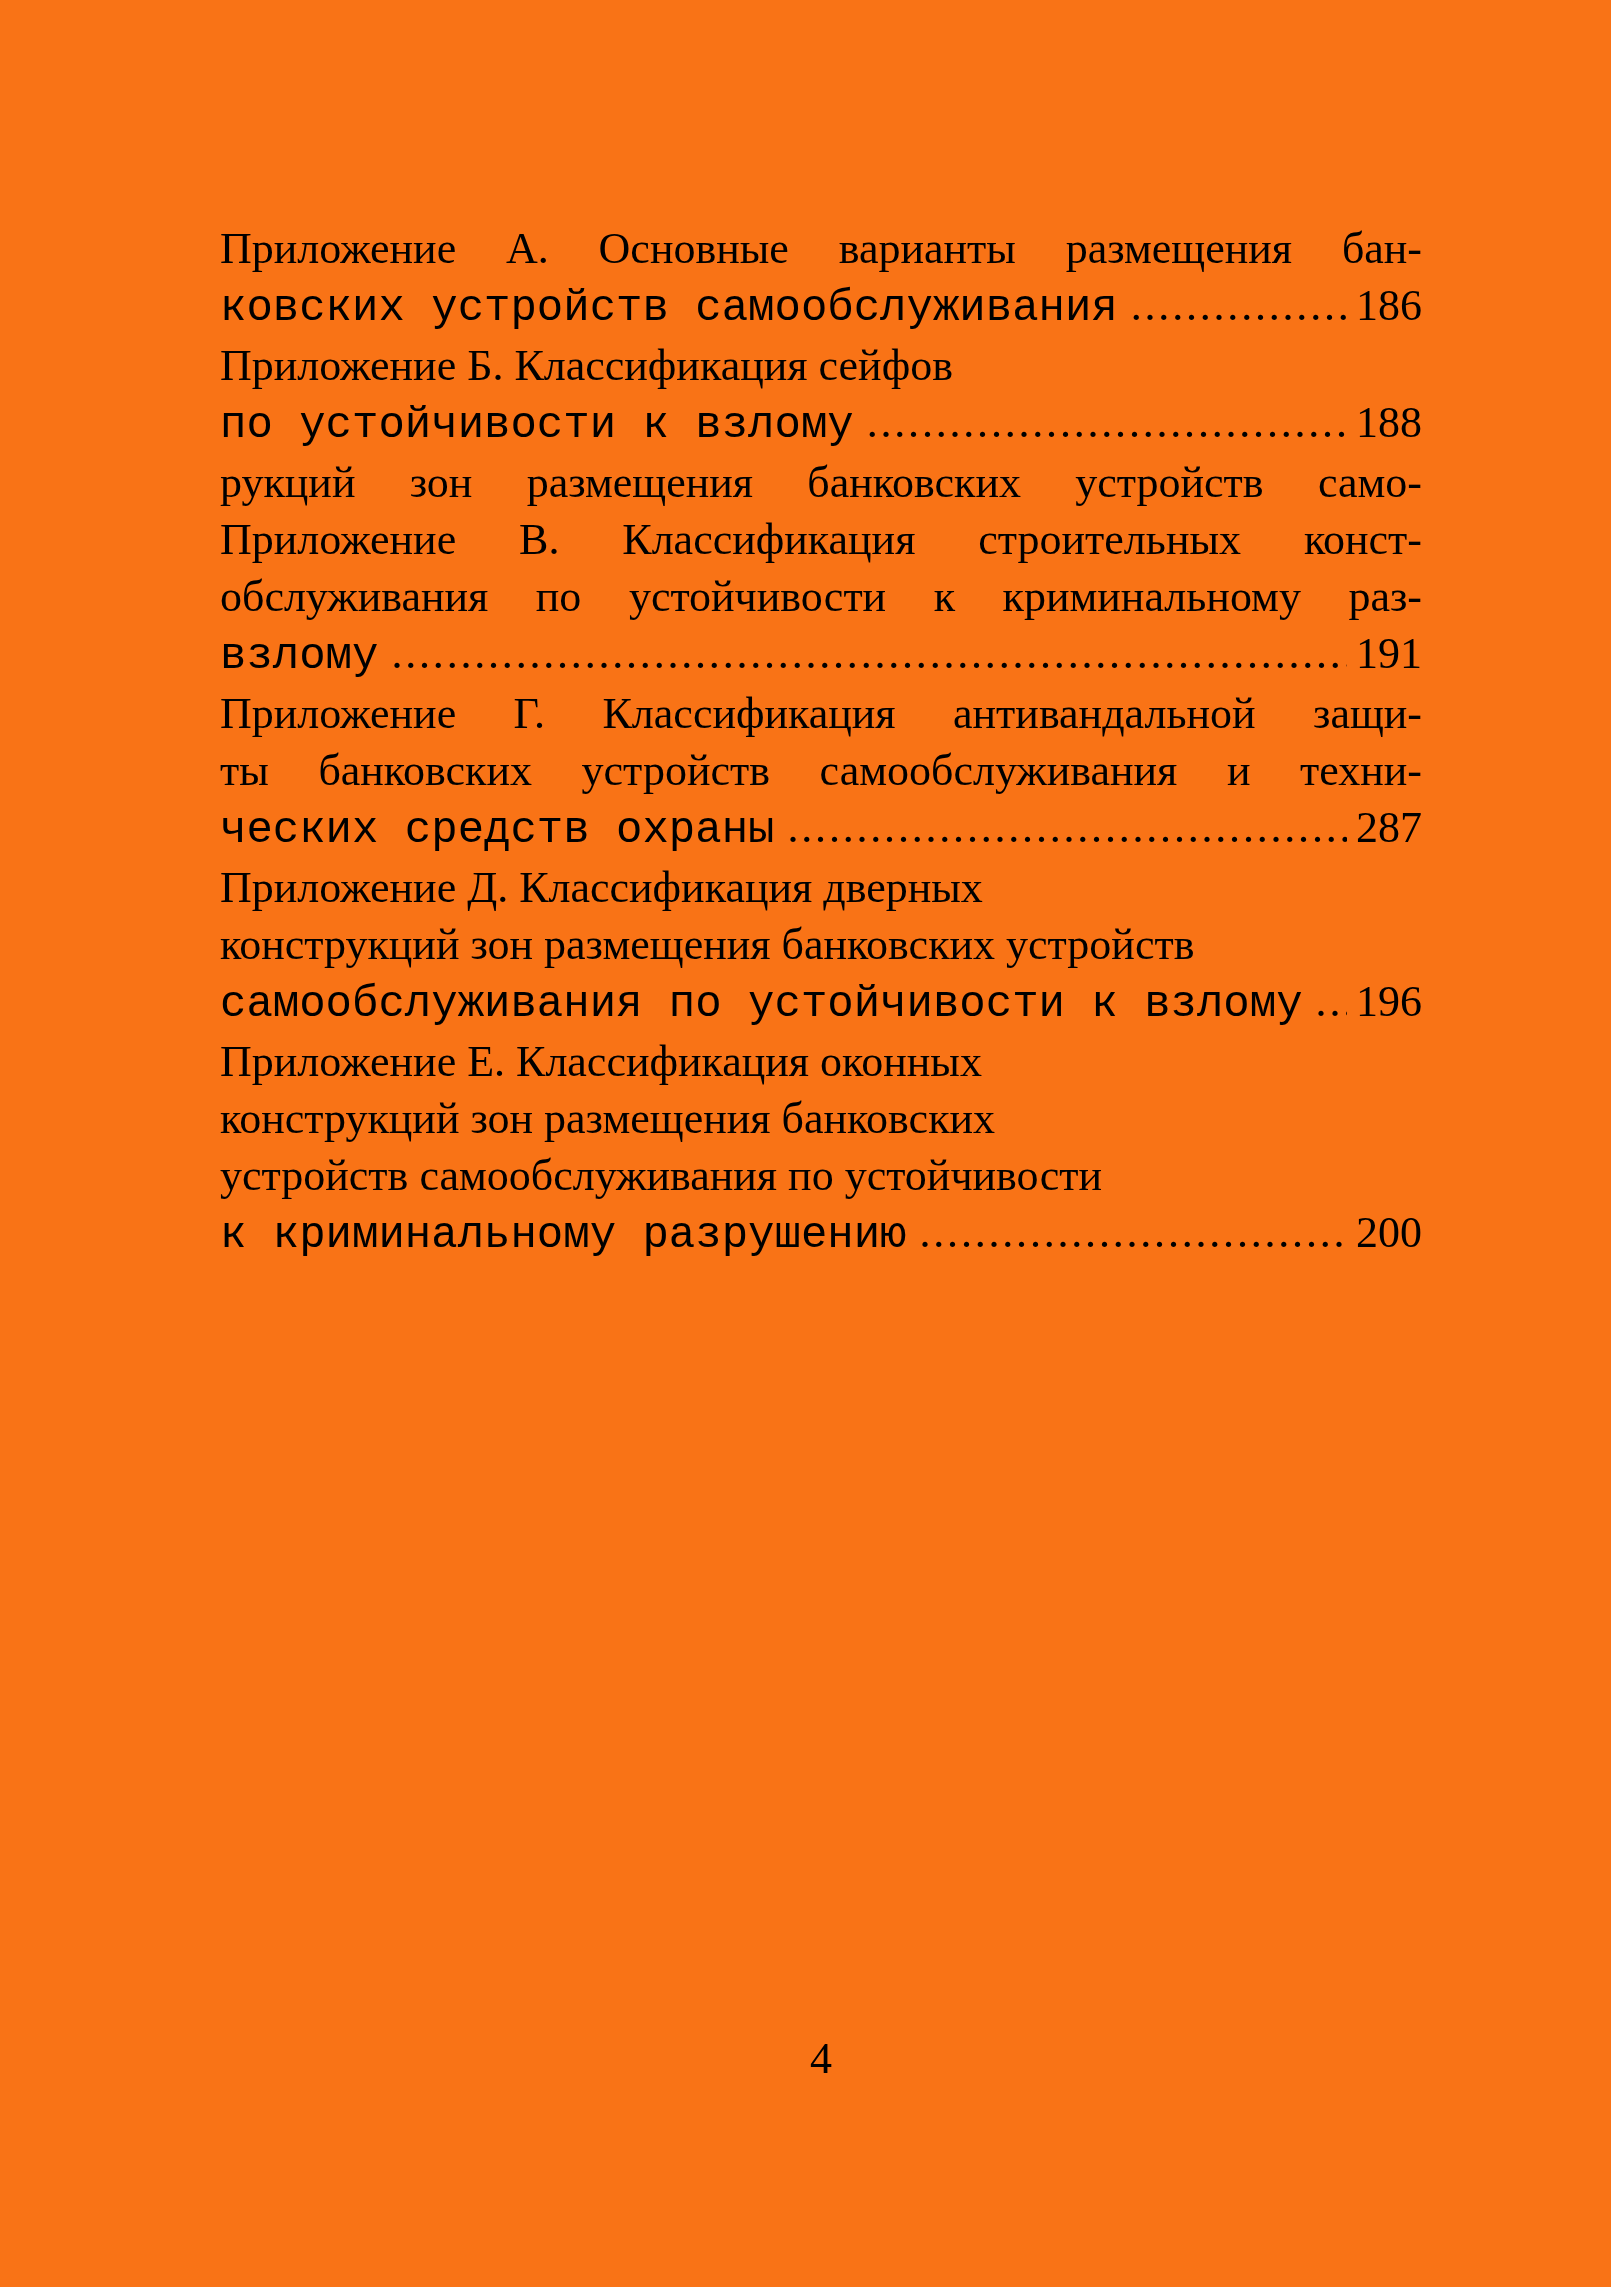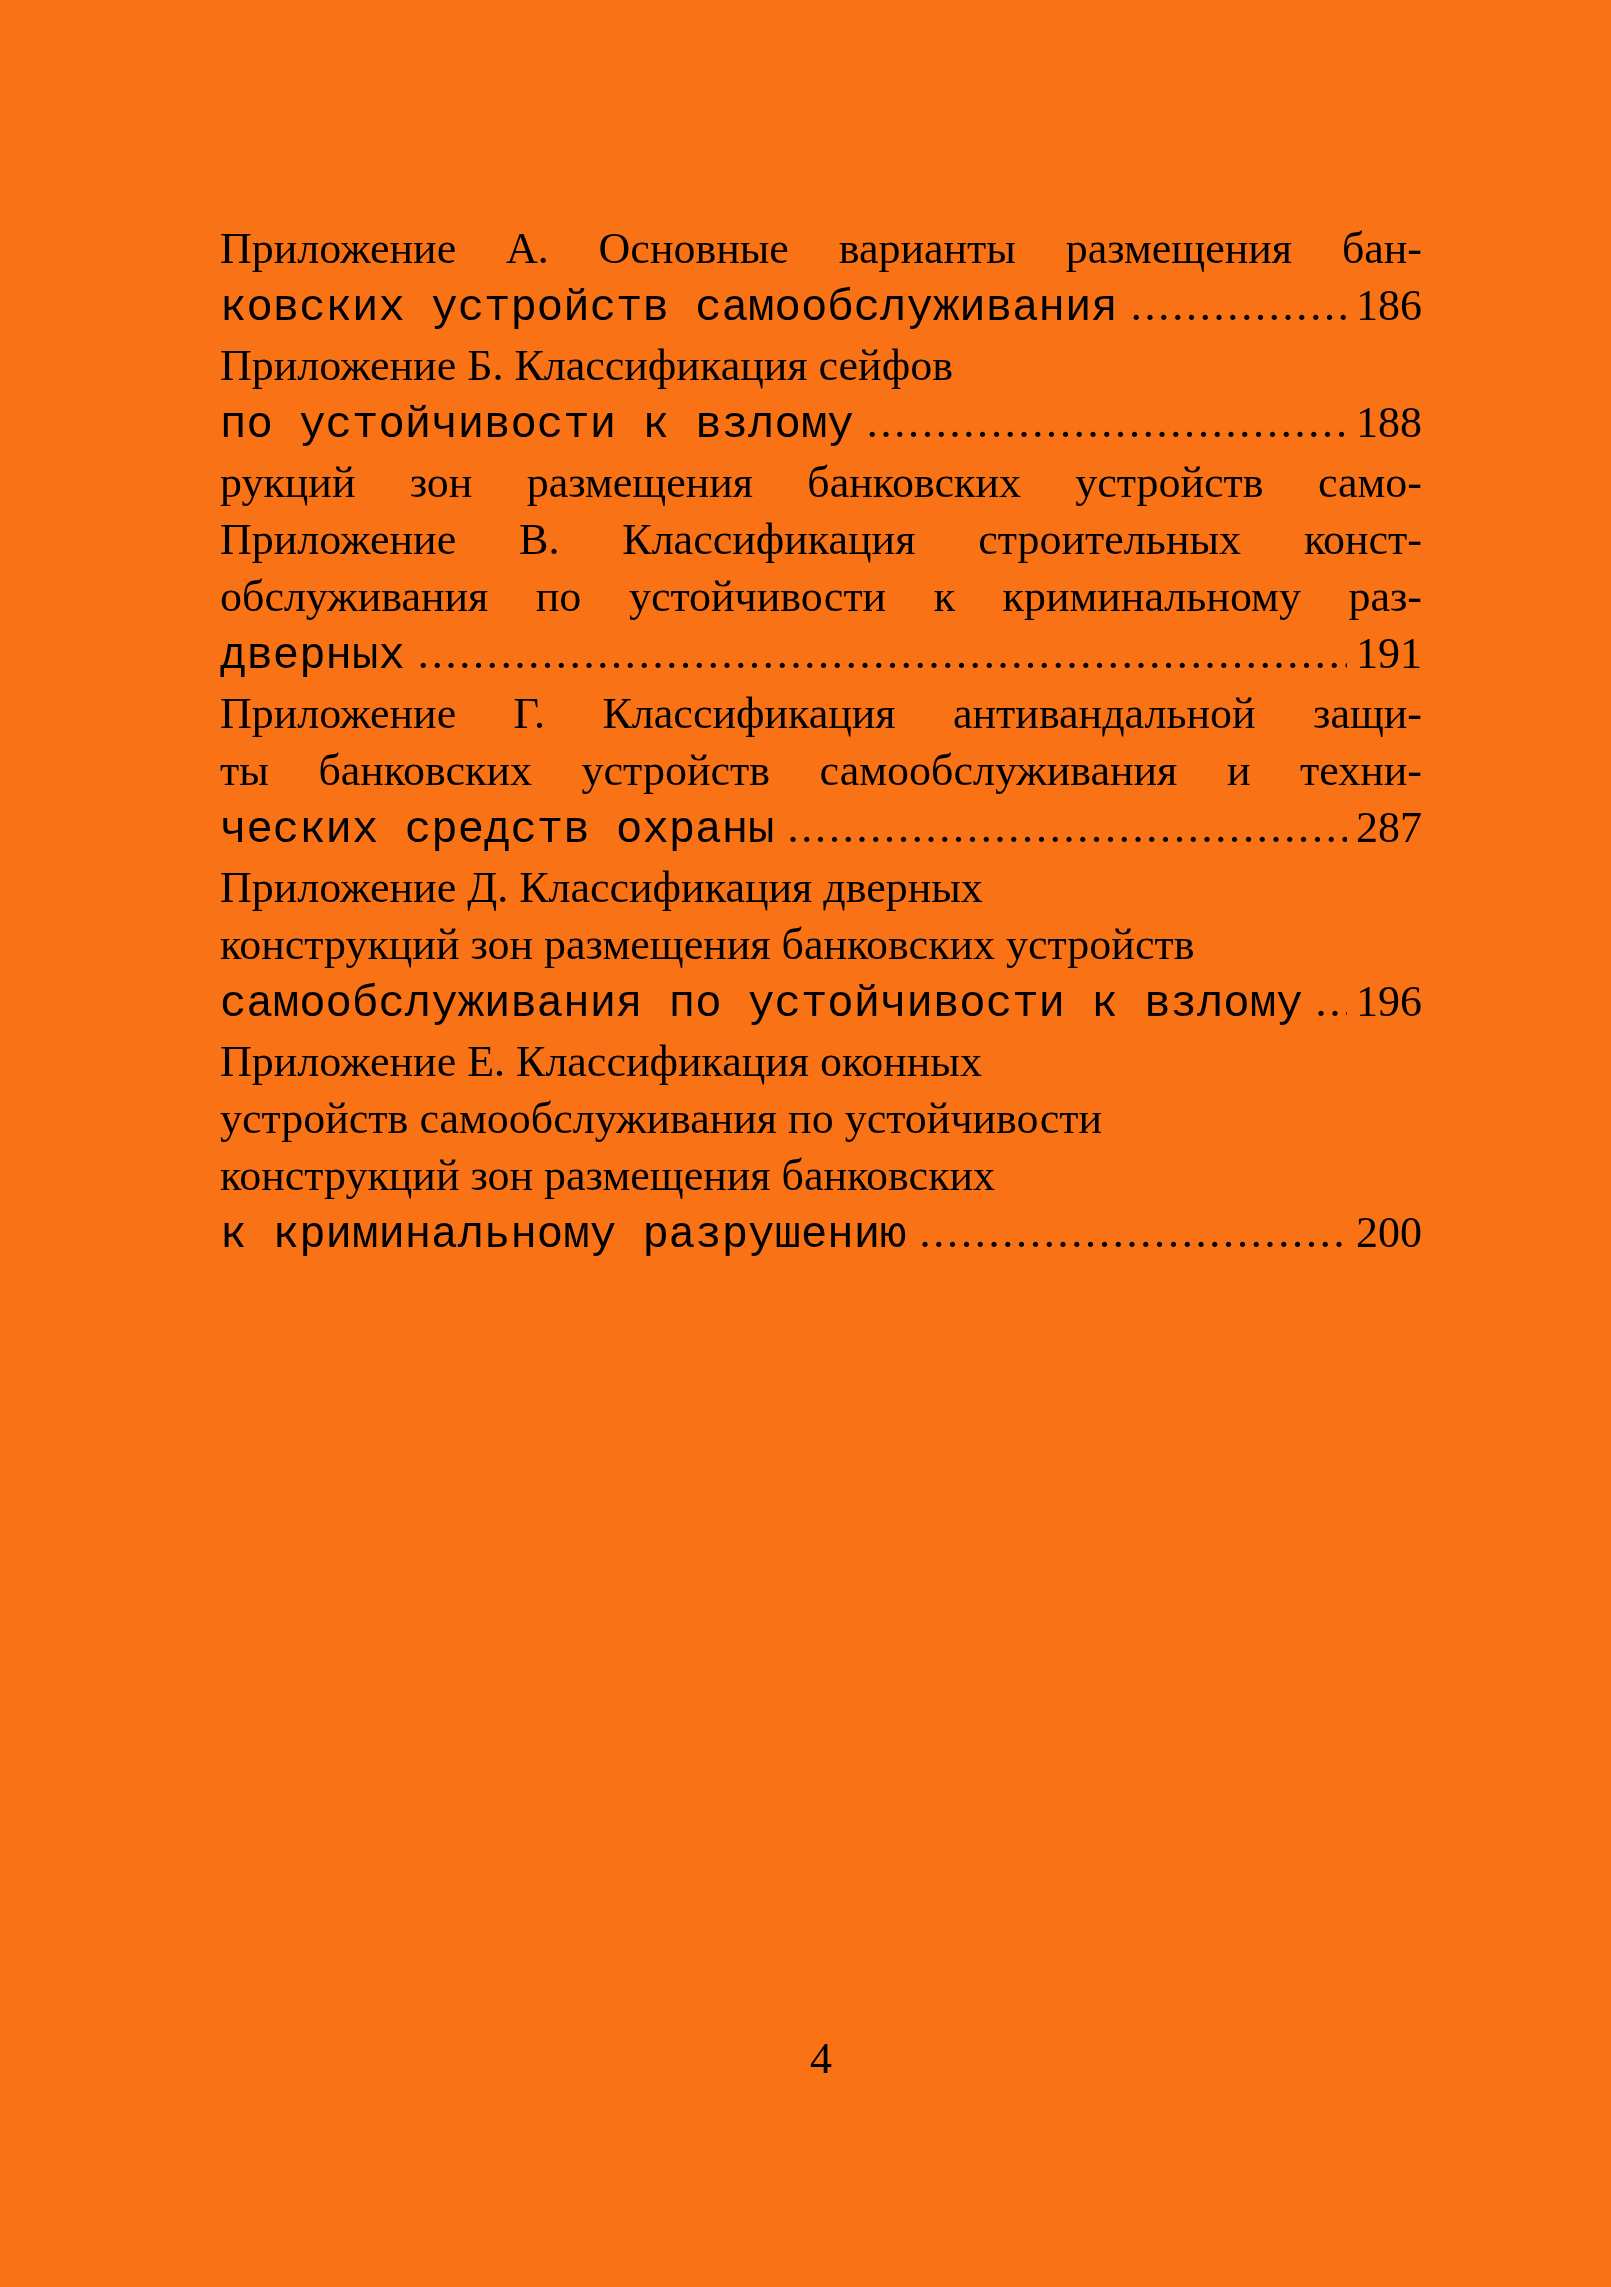--- a/index.html
+++ b/index.html
@@ -71,21 +71,21 @@
         <span class="leader">......................................................................................................................................................</span>
         <span class="page-num">188</span>
       </div>
     </div>
 
     <div class="toc-entry">
       <div class="toc-line just">рукций зон размещения банковских устройств само-</div>
       <div class="toc-line just">Приложение В. Классификация строительных конст-</div>
       <div class="toc-line just">обслуживания по устойчивости к криминальному раз-</div>
       <div class="toc-line toc-line-last">
-        <span class="toc-text">дверных</span>
+        <span class="toc-text">взлому</span>
         <span class="leader">......................................................................................................................................................</span>
         <span class="page-num">191</span>
       </div>
     </div>
 
     <div class="toc-entry">
       <div class="toc-line just">Приложение Г. Классификация антивандальной защи-</div>
       <div class="toc-line just">ты банковских устройств самообслуживания и техни-</div>
       <div class="toc-line toc-line-last">
         <span class="toc-text">ческих средств охраны</span>
@@ -99,22 +99,22 @@
       <div class="toc-line">конструкций зон размещения банковских устройств</div>
       <div class="toc-line toc-line-last">
         <span class="toc-text">самообслуживания по устойчивости к взлому</span>
         <span class="leader">......................................................................................................................................................</span>
         <span class="page-num">196</span>
       </div>
     </div>
 
     <div class="toc-entry">
       <div class="toc-line">Приложение Е. Классификация оконных</div>
+      <div class="toc-line">конструкций зон размещения банковских</div>
       <div class="toc-line">устройств самообслуживания по устойчивости</div>
-      <div class="toc-line">конструкций зон размещения банковских</div>
       <div class="toc-line toc-line-last">
         <span class="toc-text">к криминальному разрушению</span>
         <span class="leader">......................................................................................................................................................</span>
         <span class="page-num">200</span>
       </div>
     </div>
 
   </div>
 
   <div class="folio">4</div>

